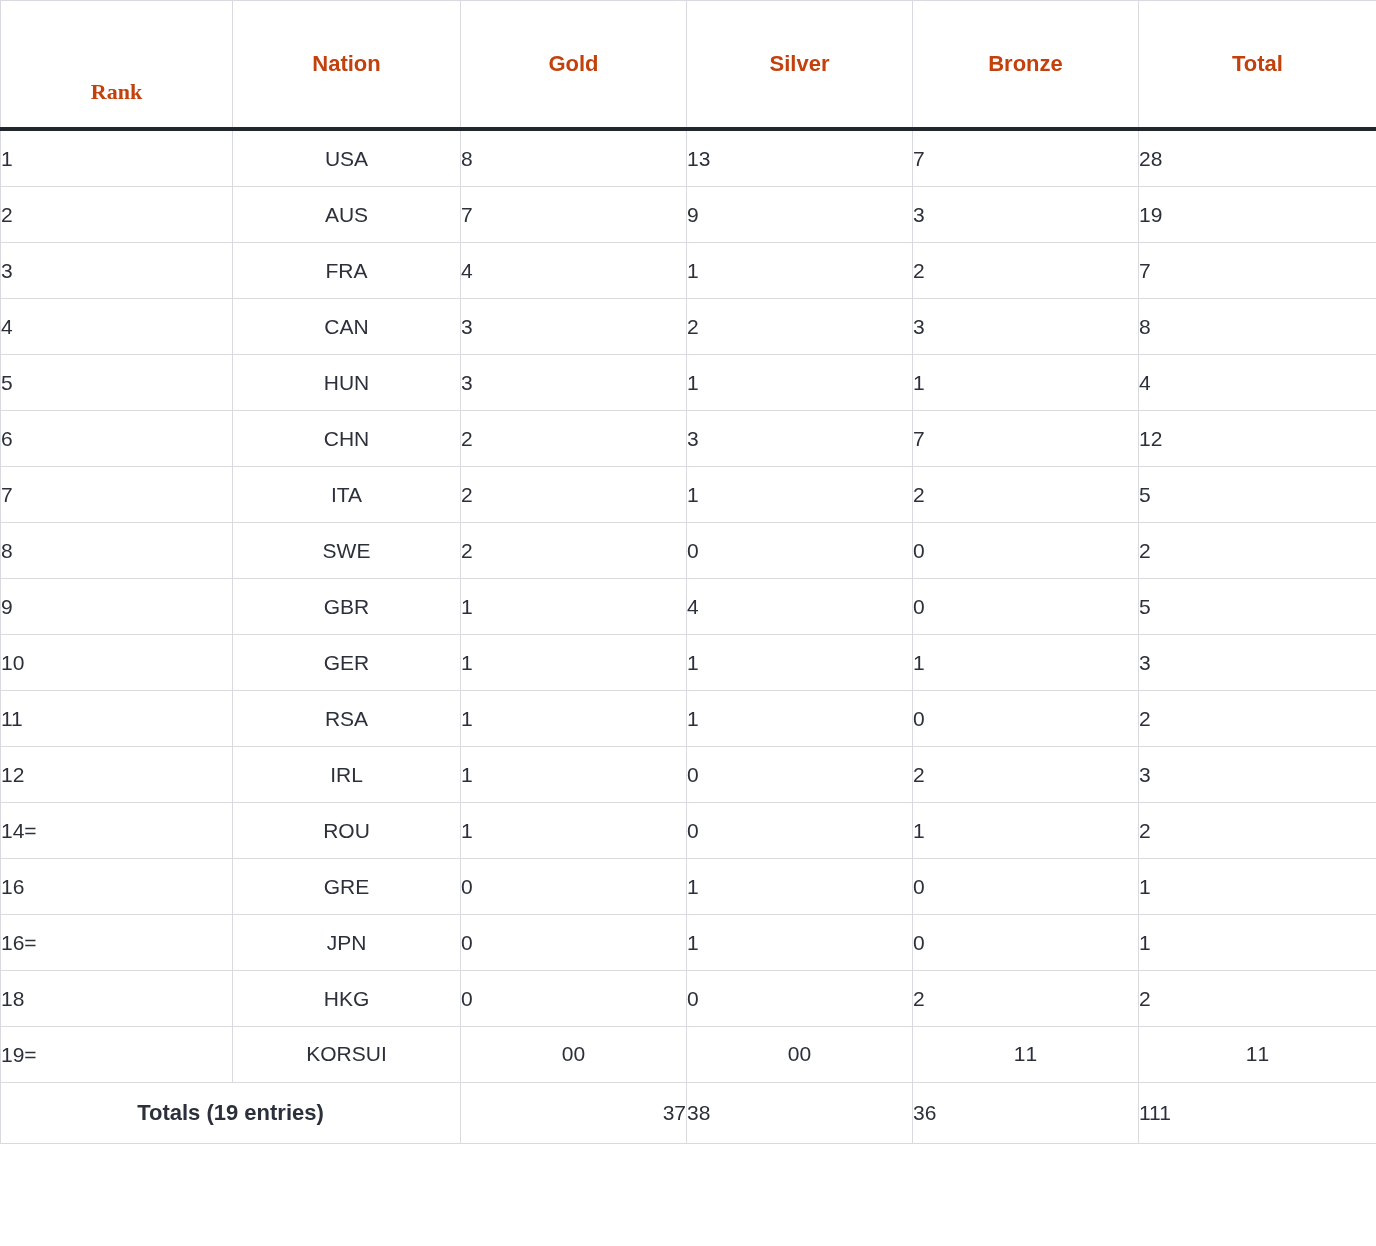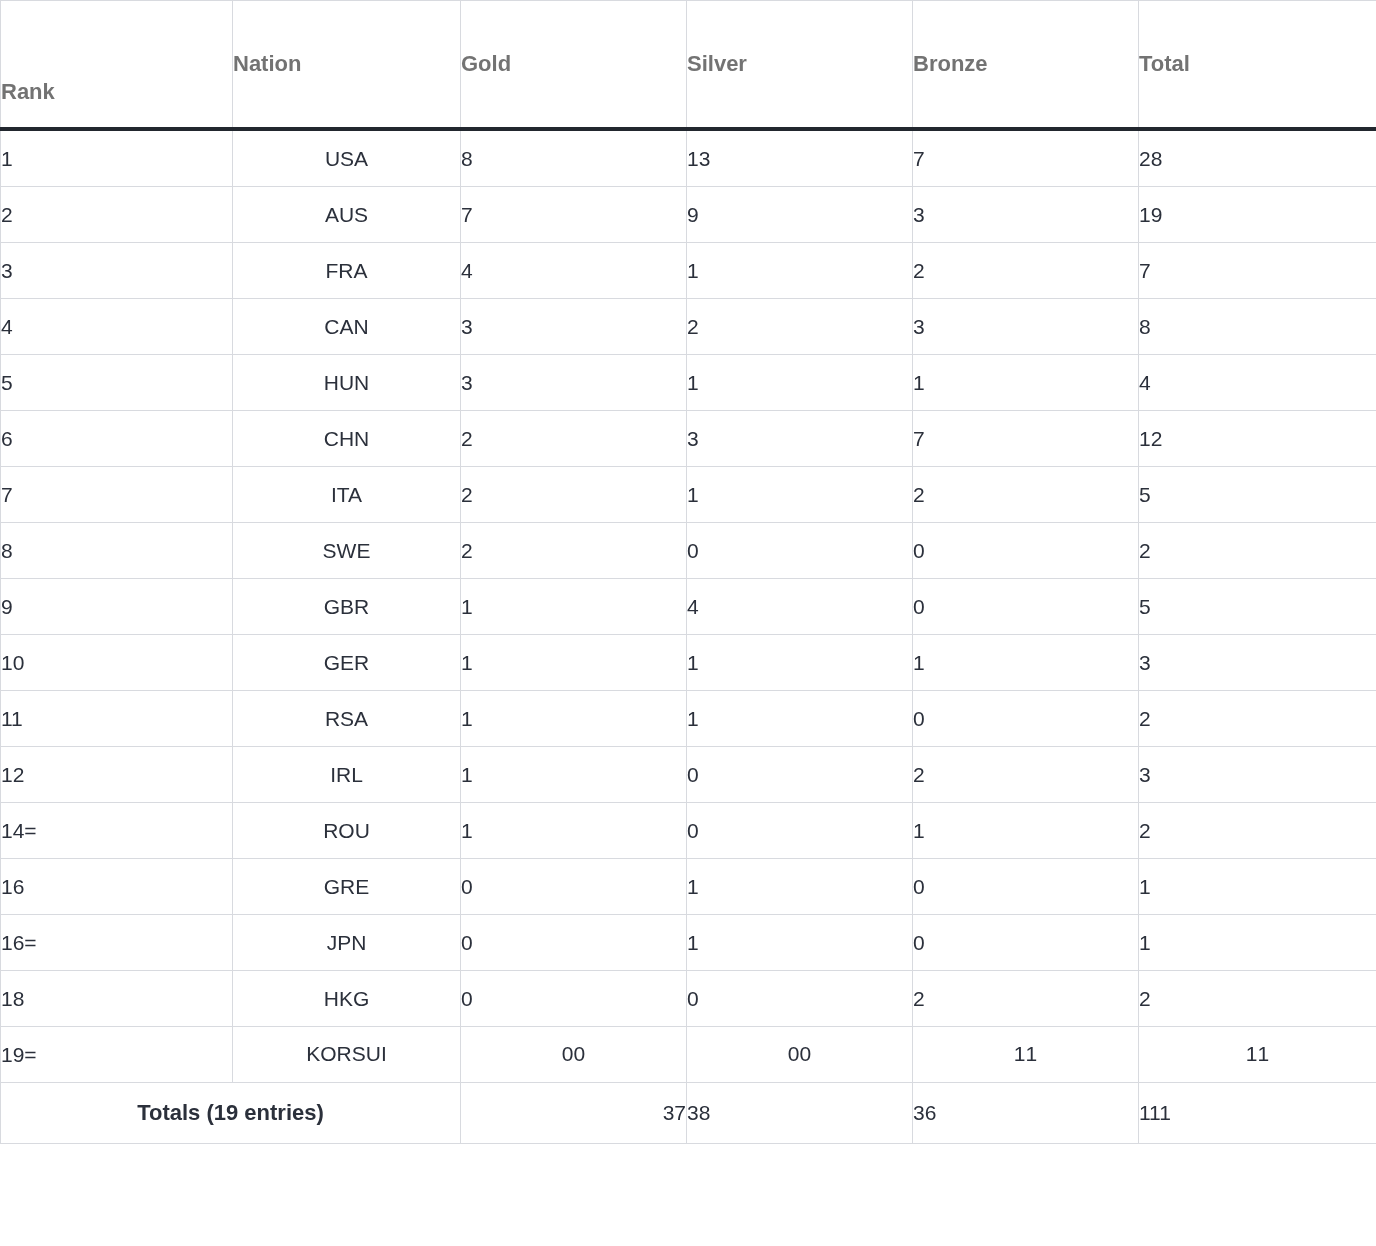--- a/index.html
+++ b/index.html
@@ -29,28 +29,29 @@
 
   #medal-table th, #medal-table td {
     border: 1px solid #d8dadf;
     padding: 0;
     vertical-align: middle;
   }
   #medal-table thead th {
     height: 104px;
     font-weight: bold;
     font-size: 22px;
-    text-align: left;
-    color: #737373;
+    text-align: center;
+    color: #c2410c;
     border-bottom: 4px solid #22272e;
     background: #ffffff;
   }
   #medal-table thead th.rank-head {
     vertical-align: bottom;
     padding-bottom: 22px;
+    font-family: Liberation Serif, serif;
   }
   #medal-table tbody td {
     height: 55px;
   }
   .cell-rank {
     text-align: left;
     padding-left: 12px;
     font-weight: normal;
   }
   .cell-nation {

